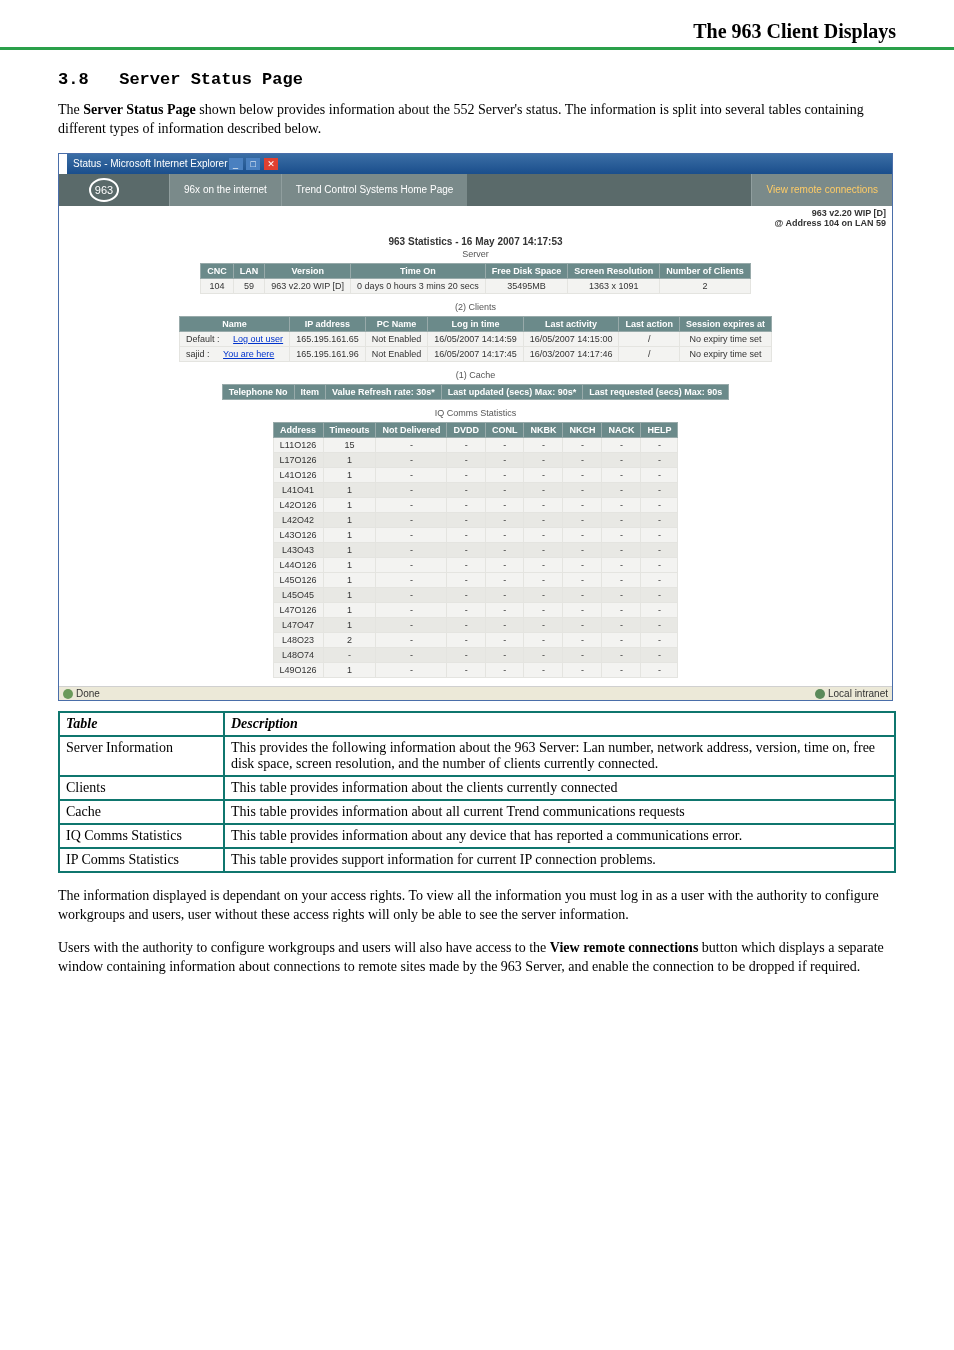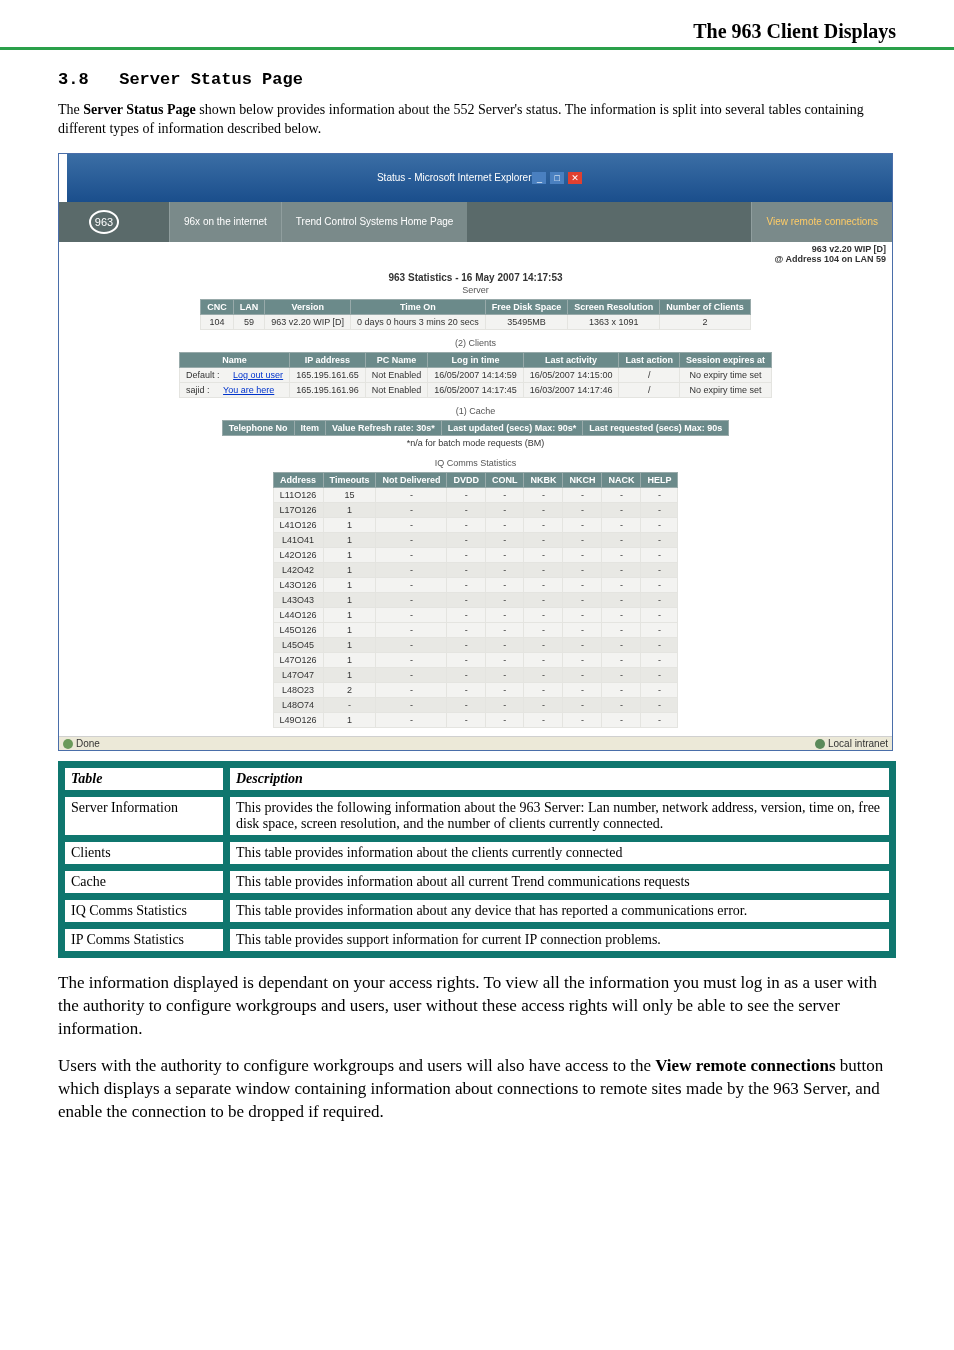--- a/index.html
+++ b/index.html
@@ -23,41 +23,41 @@
   h2 { font-family: Liberation Mono, monospace; font-size: 17px; margin-bottom: 12px; }
   .intro { font-size: 14px; margin-bottom: 14px; line-height: 1.35; }
   .intro b { font-weight: bold; }
   
   
   .ie-window { border: 1px solid #4a6ea9; width: 835px; margin: 0 0 10px 0; font-family: Arial, sans-serif; }
   .ie-titlebar {
     background: linear-gradient(#3b6ea5, #1a4e8c);
     color: #fff;
     font-size: 10px;
-    padding: 18px 6px;
+    padding: 4px 6px;
     display: flex;
-    justify-content: center;
+    justify-content: flex-start;
     align-items: center;
     margin-left: 8px;
   }
   .ie-titlebar .btns span {
     display: inline-block; width: 14px; height: 12px; text-align: center;
     font-size: 9px; line-height: 12px; margin-left: 1px;
   }
   .mini { background:#4a80c0; color:#fff; }
   .maxi { background:#4a80c0; color:#fff; }
   .clos { background:#e04030; color:#fff; }
   .ie-body { background: #fff; }
   .dark-bar {
     background: #5a6a6a;
     color: #fff;
     display: flex;
     align-items: stretch;
     font-size: 10px;
-    height: 40px;
+    height: 32px;
   }
   .dark-bar .logo {
     width: 110px; display:flex; align-items:center; justify-content:center;
   }
   .dark-bar .logo svg { display:block; }
   .dark-bar .seg {
     background: #7a8a8a;
     border-left: 1px solid #909e9e;
     display: flex; align-items: center; justify-content: center;
     padding: 0 14px;
@@ -90,25 +90,25 @@
     font-size: 10px; padding: 1px 4px; color:#333;
   }
   .ie-status .ic { display:inline-block; width:10px; height:10px; background:#6a9a5a; border-radius:50%; margin-right:3px; vertical-align:middle;}
   
   
   table.desc {
     border-collapse: collapse; width: 100%; margin: 4px 0 14px;
     font-family: "Times New Roman", serif; font-size: 14px;
   }
   table.desc th, table.desc td {
-    border: 7px solid #0f766e; padding: 3px 6px; vertical-align: top; text-align: left;
+    border: 2px solid #0f766e; padding: 3px 6px; vertical-align: top; text-align: left;
   }
   table.desc th { font-style: italic; font-weight: bold; }
   
-  .para { font-size: 17px; margin-bottom: 14px; line-height: 1.35; }
+  .para { font-size: 14px; margin-bottom: 14px; line-height: 1.35; }
 </style>
 </head>
 <body>
 
 <div class="page-header">
   <h1>The 963 Client Displays</h1>
 </div>
 
 <div class="content">
 
@@ -211,23 +211,20 @@
       <div class="mini-label">(1) Cache</div>
       <table class="st">
         <tbody>
             <tr id="cache-headers">
               <th>Telephone No</th>
               <th>Item</th>
               <th>Value Refresh rate: 30s*</th>
               <th>Last updated (secs) Max: 90s*</th>
               <th>Last requested (secs) Max: 90s</th>
             </tr>
-        <tr>
-              <td colspan="5" id="cache-foot" style="background:#fff;border:none;">*n/a for batch mode requests (BM)</td>
-            </tr>
       </tbody>
         </table>
 
       <div class="mini-label">IQ Comms Statistics</div>
       <table class="st iq">
         <tbody>
             <tr id="iq-headers">
               <th>Address</th>
               <th>Timeouts</th>
               <th>Not Delivered</th>

